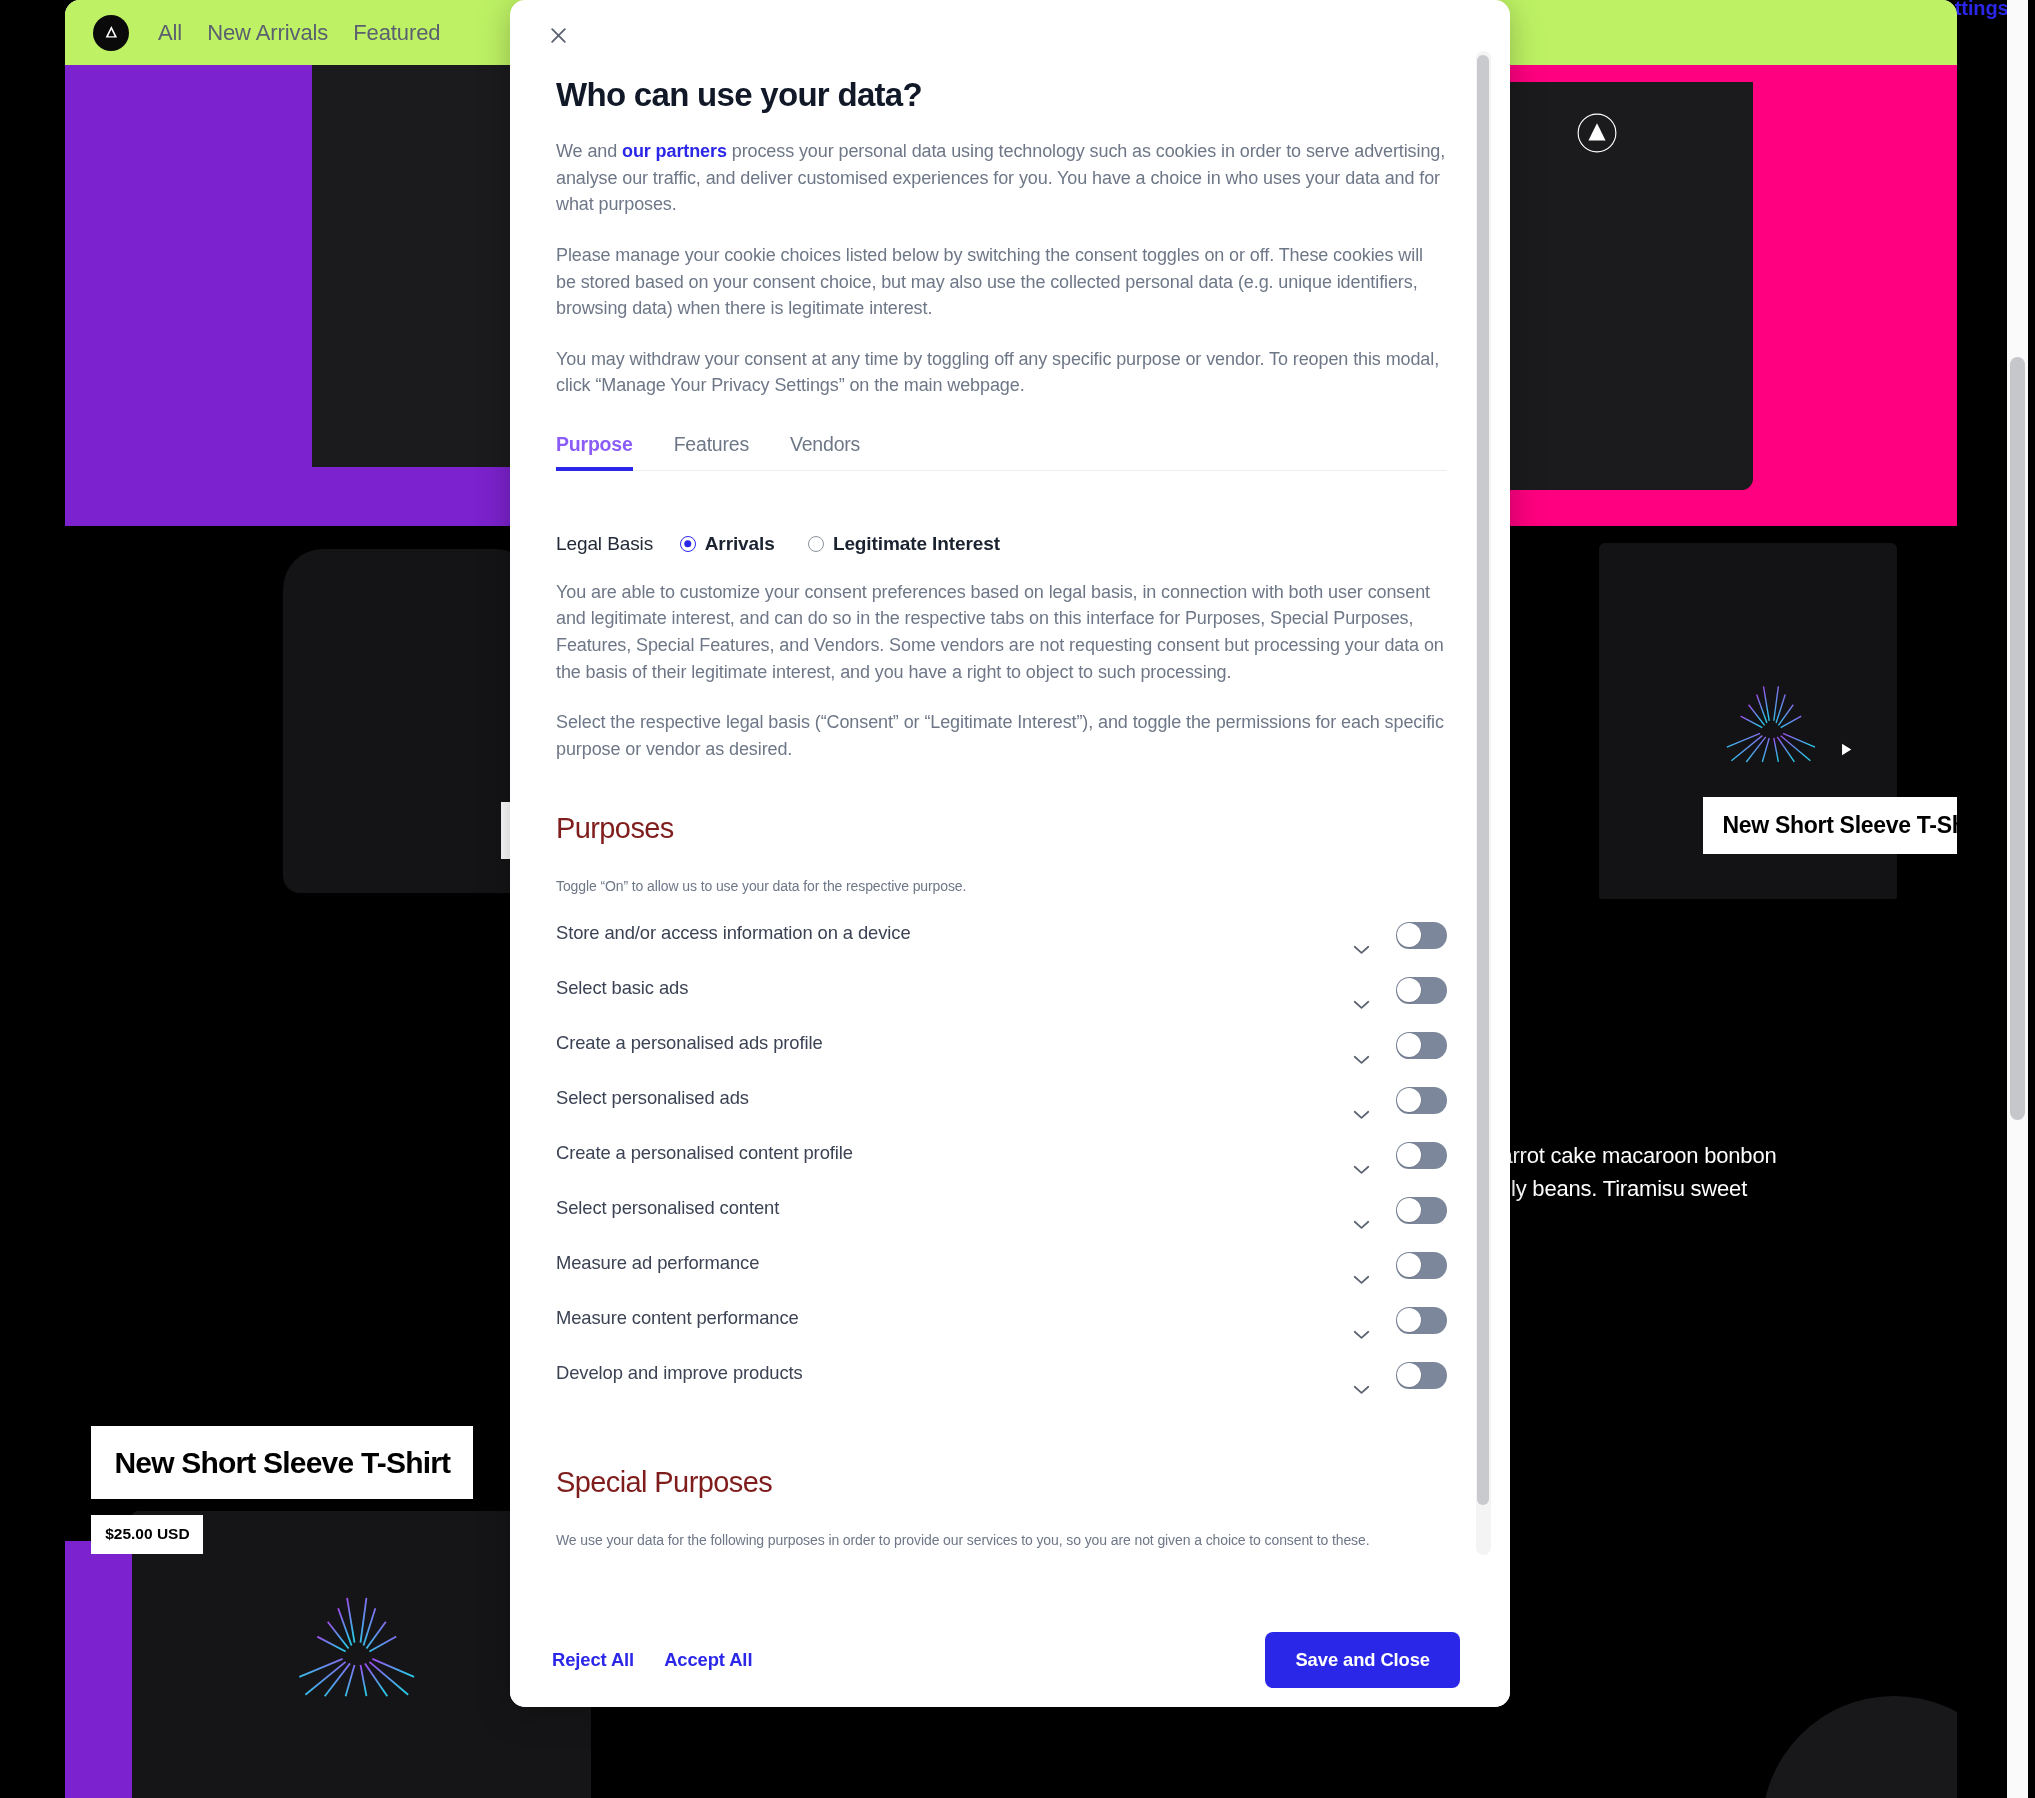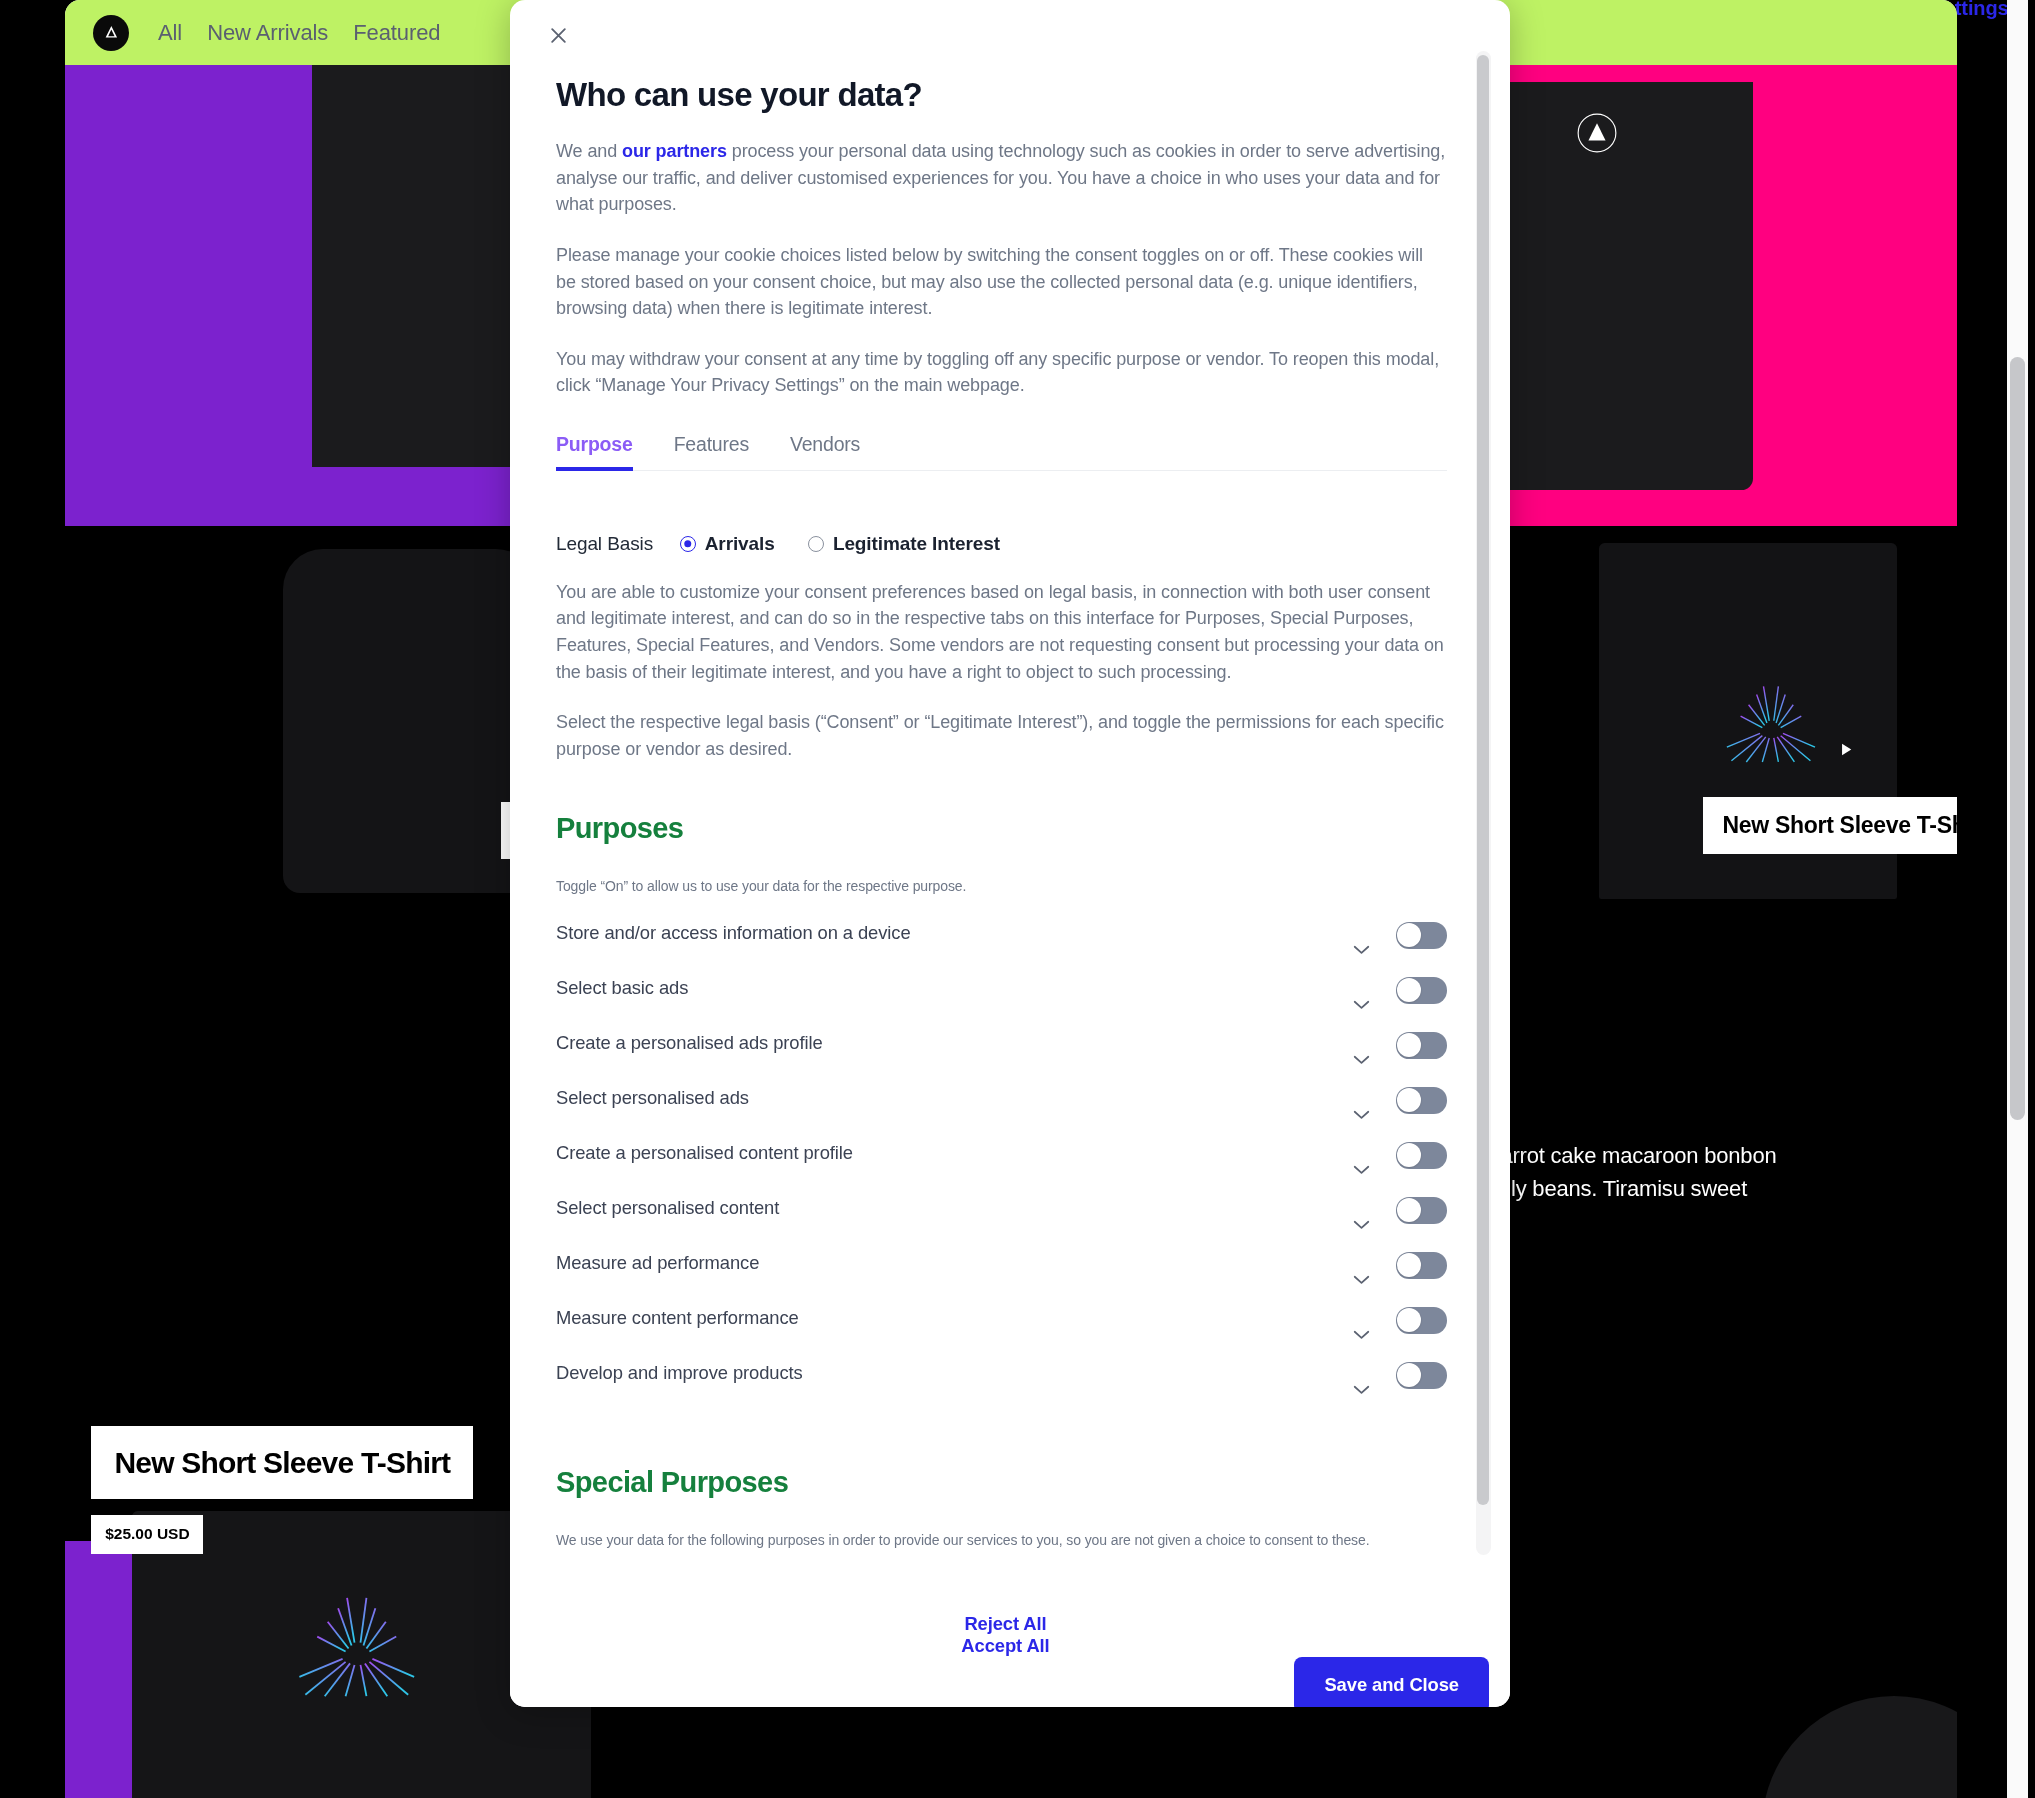--- a/index.html
+++ b/index.html
@@ -155,21 +155,21 @@
     border: 1.7px solid #2b27e8; display: inline-block; position: relative; flex: none;
   }
   .radio.off { border-color: #8a919e; }
   .radio.on::after {
     content: ""; position: absolute; left: 50%; top: 50%; transform: translate(-50%,-50%);
     width: 7.5px; height: 7.5px; border-radius: 50%; background: #2b27e8;
   }
   .radio-label { font-weight: 700; color: #1b2230; }
 
   .section-h {
-    font-size: 29px; font-weight: 700; color: #15803d; letter-spacing: -0.6px;
+    font-size: 29px; font-weight: 400; color: #7f1d1d; letter-spacing: -0.6px;
     margin-top: 49px;
   }
   .section-sub {
     font-size: 14px; color: #6e7787; margin-top: 31px; letter-spacing: -0.1px;
     line-height: 1.45;
   }
 
   .purpose-list { margin-top: 26.4px; }
   .purpose-row {
     display: flex; height: 55px;
@@ -197,24 +197,23 @@
   .modal-sb-thumb {
     position: absolute; right: 20.7px; top: 55px; width: 12.6px; height: 1450px;
     background: #c9cacd; border-radius: 6.3px; z-index: 26;
   }
 
   
   .modal-footer {
     position: absolute; left: 0; right: 0; bottom: 0; height: 95px;
     background: #fff;
     display: flex; align-items: center;
-    padding: 0 21px 0 42px;
+    padding: 0 50px 0 42px;
     border-top: 0.6px solid transparent;
     z-index: 28;
-    flex-direction: column;
   }
   .foot-link {
     font-size: 18.4px; font-weight: 700; color: #2b27e8; margin-right: 30px;
     letter-spacing: -0.1px; cursor: pointer; white-space: nowrap;
   }
   .save-btn {
     margin-left: auto;
     background: #2b27e8; color: #fff; border: none;
     font-size: 18.4px; font-weight: 700; letter-spacing: -0.1px;
     padding: 17px 30px; border-radius: 8px; cursor: pointer;

